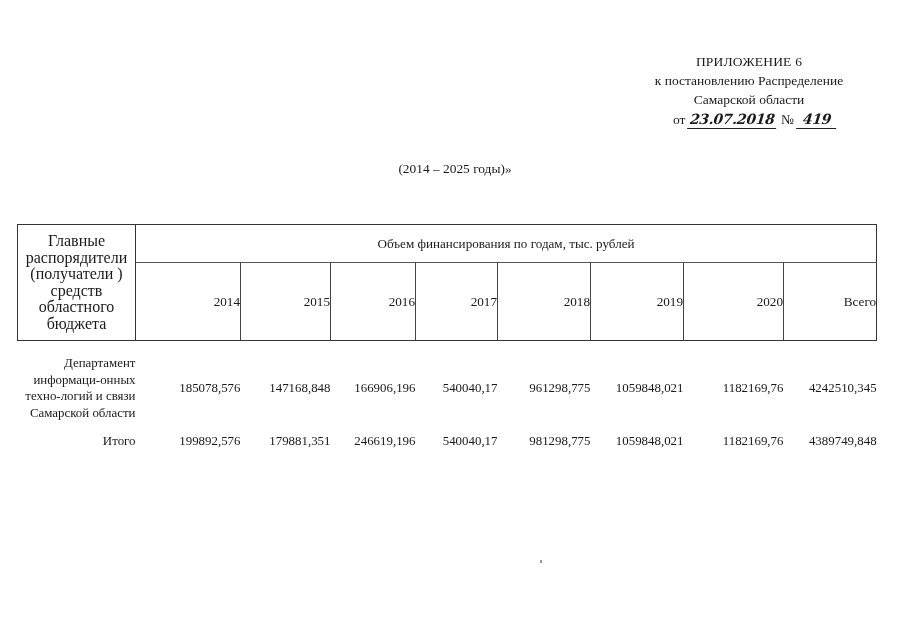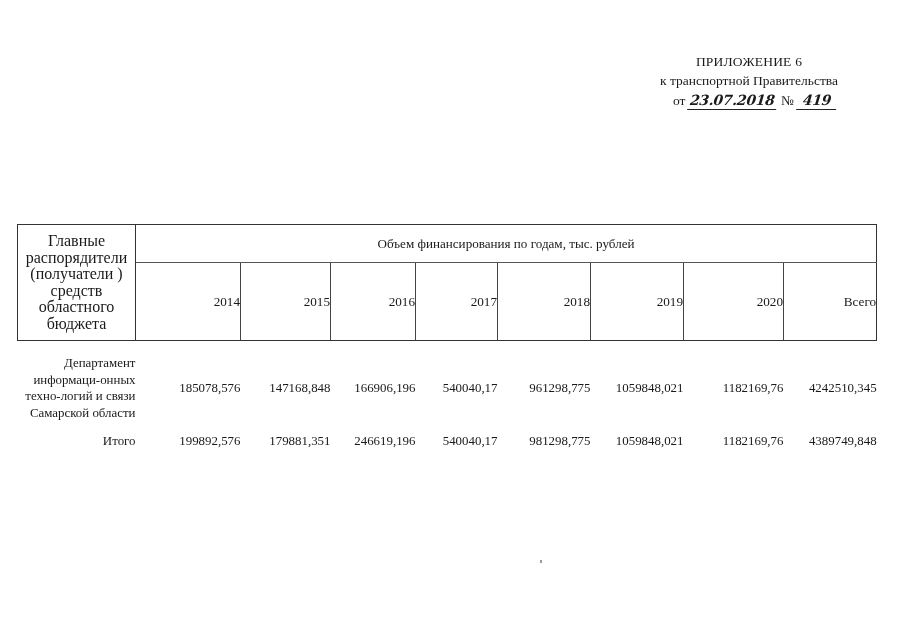--- a/index.html
+++ b/index.html
@@ -166,30 +166,32 @@
     background: #9a9a9a;
   }
 </style>
 </head>
 <body>
 
 <div class="page">
 
   <div class="appendix-block">
     <span class="appendix-line appendix-title">ПРИЛОЖЕНИЕ 6</span>
-    <span class="appendix-line">к транспортной Правительства</span>
+    <span class="appendix-line">к постановлению Распределение</span>
+    <span class="appendix-line">Самарской области</span>
     <div class="decree-line">
       <span class="decree-prefix">от</span>
       <span class="handwritten hw-date">23.07.2018</span>
       <span class="no-sign">№</span>
       <span class="handwritten hw-num">419</span>
     </div>
   </div>
 
   <div class="doc-title">
+    <span>(2014 – 2025 годы)»</span>
   </div>
 
   <div class="table-wrap">
     <table class="budget">
       <colgroup>
         <col style="width:118px">
         <col style="width:105px">
         <col style="width:90px">
         <col style="width:85px">
         <col style="width:82px">

